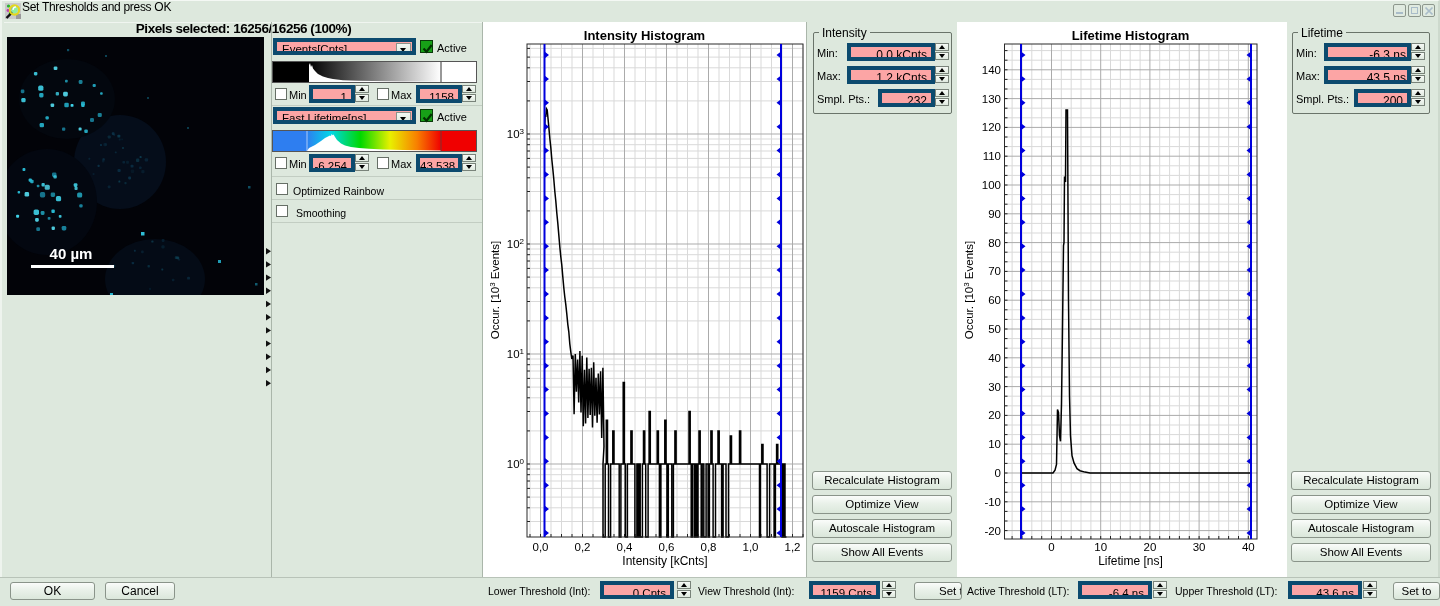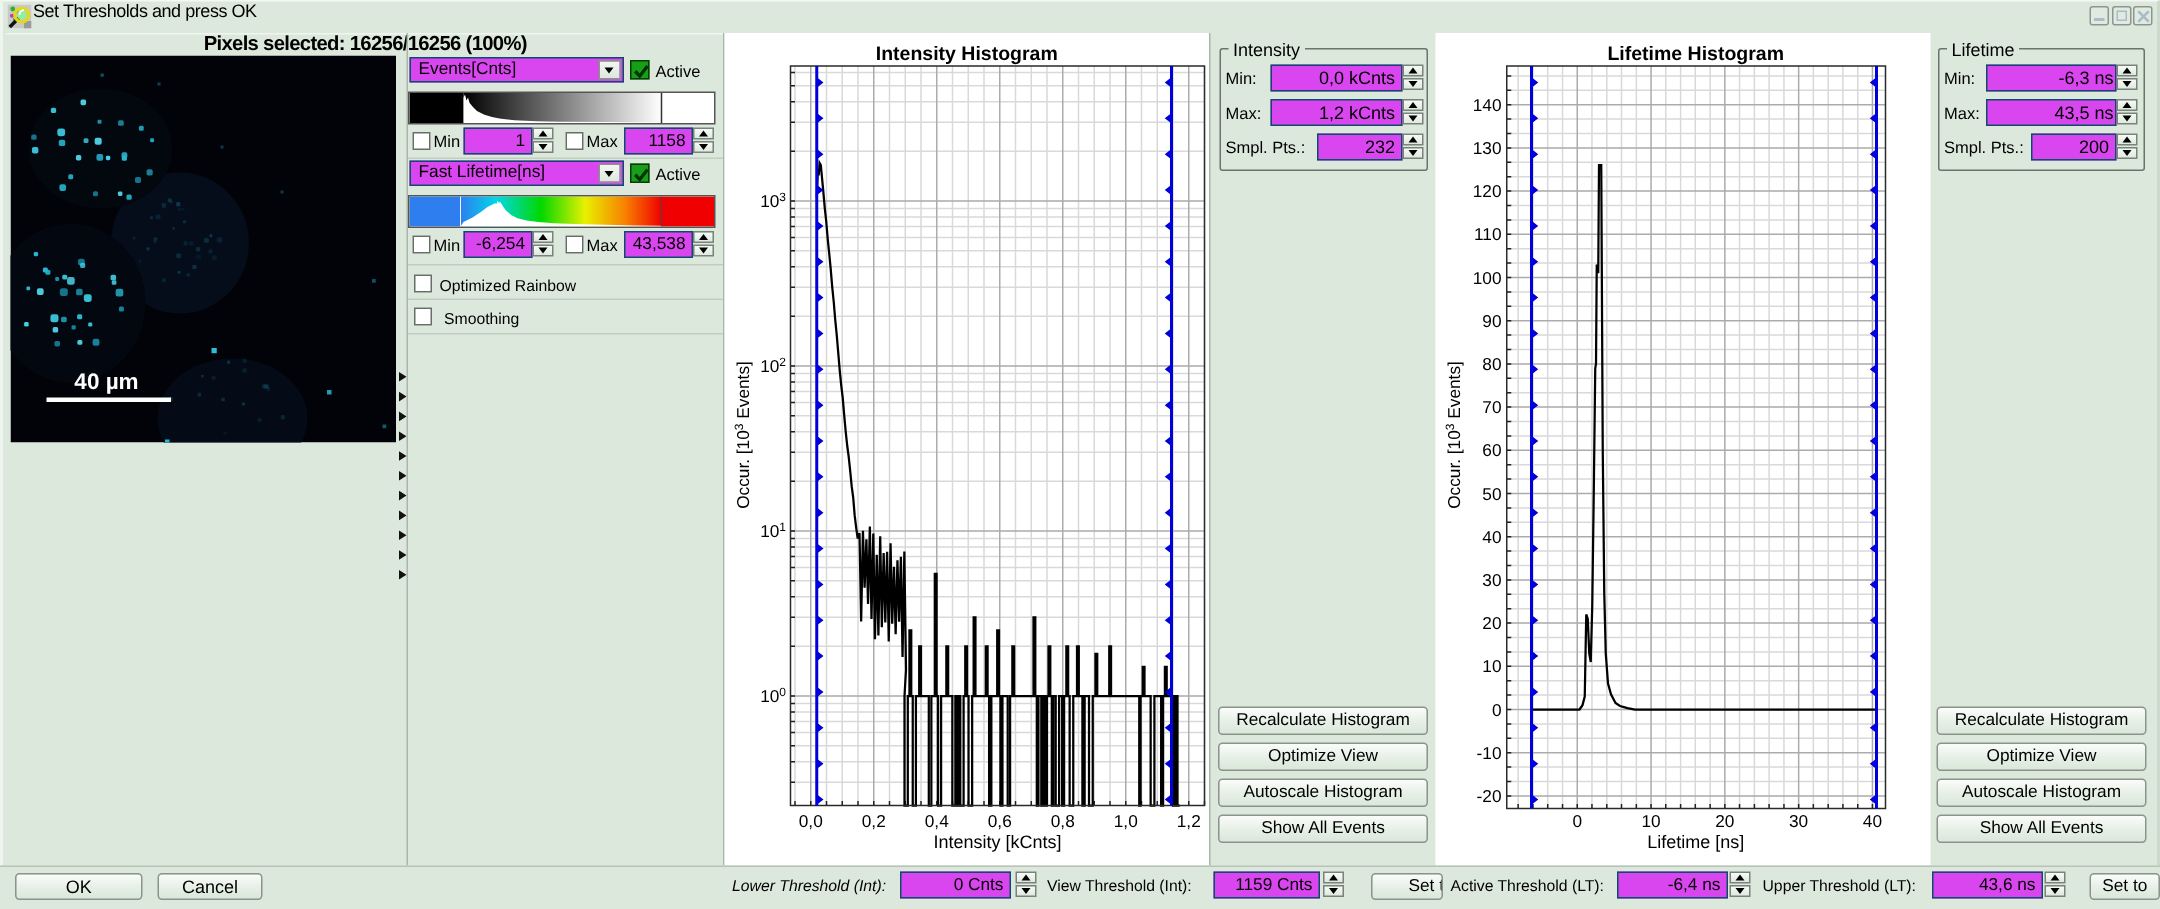--- a/index.html
+++ b/index.html
@@ -1,16 +1,16 @@
 <!DOCTYPE html>
 <html><head><meta charset="utf-8"><style>
 *{margin:0;padding:0;box-sizing:border-box}
 body{width:1440px;height:606px;background:#dde8dd;font-family:"Liberation Sans",sans-serif;position:relative;overflow:hidden;color:#000}
 .lb{position:absolute;white-space:nowrap}
-.in{position:absolute;background:#d946ef;border:1px solid #0c4a6e;text-align:right;overflow:hidden;white-space:nowrap}
+.in{position:absolute;background:#fca5a5;border:4px solid #0c4a6e;text-align:right;overflow:hidden;white-space:nowrap}
 .cb{position:absolute;background:#fff;border:1px solid #666f66}
 .gc{position:absolute;background:#17a017;border:1px solid #0a3a0a}
 .btn{position:absolute;background:linear-gradient(#fafcfa,#e9f1e9 45%,#dbe7db);border:1px solid #8a948a;border-radius:3px;text-align:center}
 .spin{position:absolute}
 .sb{background:linear-gradient(#f6faf6,#dfe9df);border:1px solid #79837a;position:relative}
 .up{position:absolute;left:50%;top:50%;margin:-2px 0 0 -3.5px;border-left:3.5px solid transparent;border-right:3.5px solid transparent;border-bottom:4px solid #000}
 .dn{position:absolute;left:50%;top:50%;margin:-2px 0 0 -3.5px;border-left:3.5px solid transparent;border-right:3.5px solid transparent;border-top:4px solid #000}
 .dbtn{position:absolute;background:linear-gradient(#f2f7f2,#dce8dc);border:1px solid #8a948a}
 .panelw{position:absolute;background:#fff}
 .fs{position:absolute;border:1px solid #6a746a;border-radius:2px}
@@ -412,21 +412,21 @@
       <span class="dn"></span>
     </div>
   </div>
 <div class="btn" style="left:1291px;top:471px;width:140px;height:19px;font-size:11.5px;line-height:17px">Recalculate Histogram</div>
 <div class="btn" style="left:1291px;top:495px;width:140px;height:19px;font-size:11.5px;line-height:17px">Optimize View</div>
 <div class="btn" style="left:1291px;top:519px;width:140px;height:19px;font-size:11.5px;line-height:17px">Autoscale Histogram</div>
 <div class="btn" style="left:1291px;top:543px;width:140px;height:19px;font-size:11.5px;line-height:17px">Show All Events</div>
 <div style="position:absolute;left:0;top:577px;width:1440px;height:29px;background:#dde8dd;border-top:1px solid #b8c3b8"></div>
 <div class="btn" style="left:10px;top:582px;width:85px;height:18px;font-size:12px;line-height:16px">OK</div>
 <div class="btn" style="left:105px;top:582px;width:70px;height:18px;font-size:12px;line-height:16px">Cancel</div>
-<div class="lb" style="left:488px;top:585px;font-size:10.5px;font-style:italic;">Lower Threshold (Int):</div>
+<div class="lb" style="left:488px;top:585px;font-size:10.5px;">Lower Threshold (Int):</div>
 <div class="in" style="left:600px;top:581px;width:74px;height:18px;font-size:11.5px;line-height:16px;padding-right:4px">0 Cnts</div>
 <div class="spin" style="left:677px;top:581px;width:14px;height:18px">
     <div class="sb" style="height:8px">
       <span class="up"></span>
     </div>
     <div class="sb" style="height:8px;margin-top:1px">
       <span class="dn"></span>
     </div>
   </div>
 <div class="lb" style="left:698px;top:585px;font-size:10.5px;">View Threshold (Int):</div>

